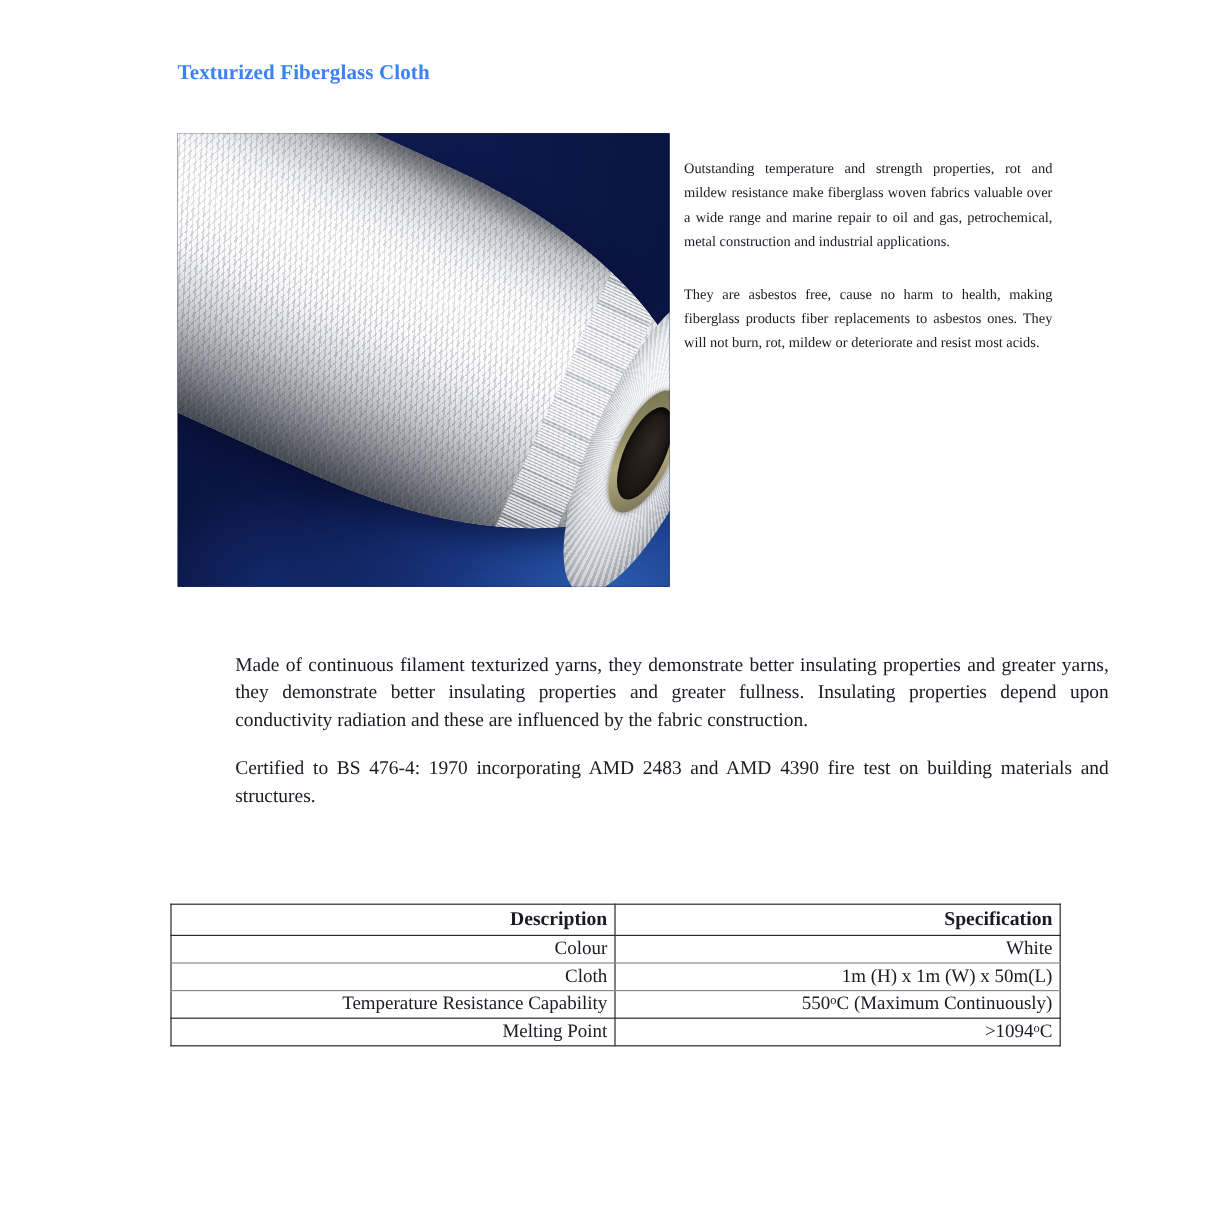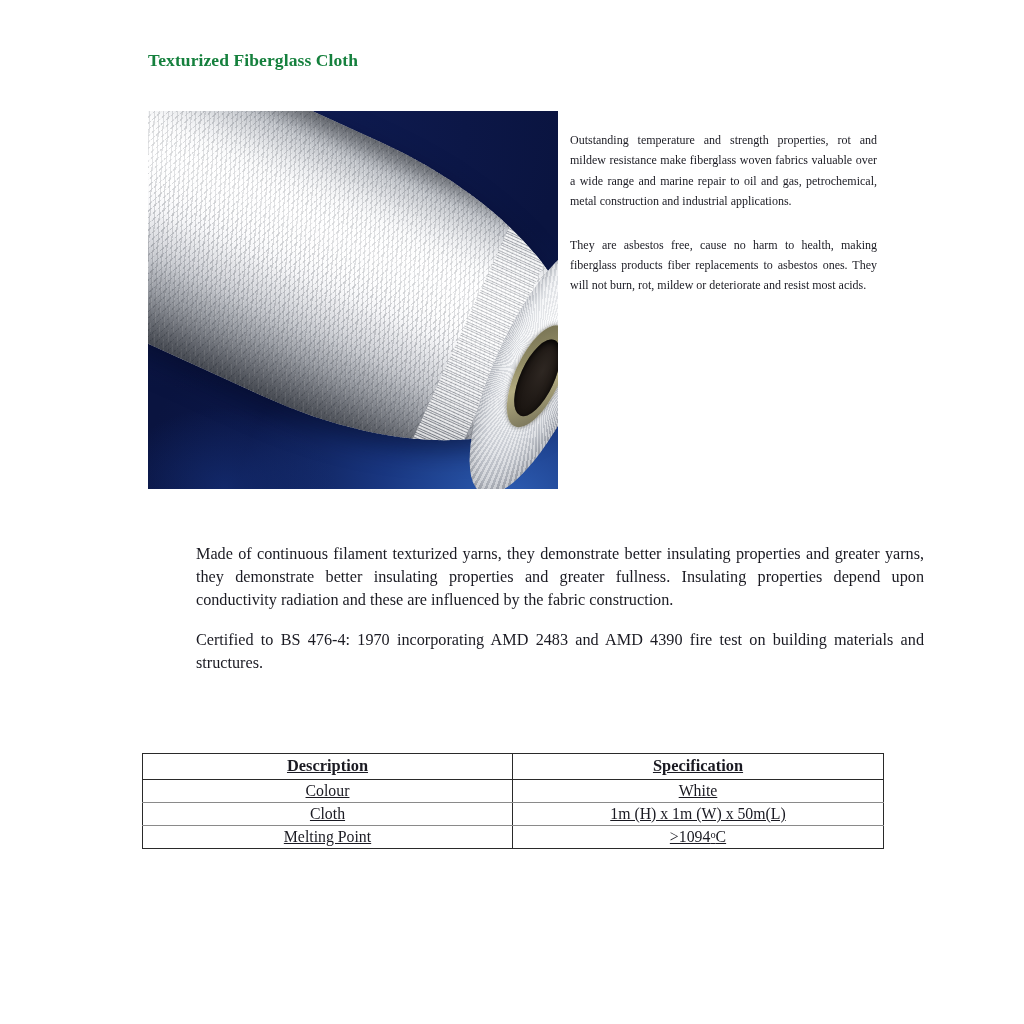--- a/index.html
+++ b/index.html
@@ -23,21 +23,21 @@
   }
 
   
   .doc-title {
     position: absolute;
     left: 148px;
     top: 50px;
     font-size: 17.5px;
     font-weight: bold;
     letter-spacing: 0.1px;
-    color: #15803d;
+    color: #3b82f6;
     white-space: nowrap;
   }
 
   
   .product-figure {
     position: absolute;
     left: 148px;
     top: 111px;
     width: 410px;
     height: 378px;
@@ -228,26 +228,25 @@
     left: 142px;
     top: 753px;
     width: 741px;
     border-collapse: collapse;
     table-layout: fixed;
     font-size: 15.8px;
   }
   .spec-table td, .spec-table th {
     border: 1px solid #2a2a2a;
     padding: 1px 6px 2px 6px;
-    text-align: center;
+    text-align: right;
     vertical-align: middle;
     height: 19px;
     line-height: 19px;
     font-weight: normal;
-    text-decoration: underline;
   }
   .spec-table thead th {
     font-weight: bold;
     font-size: 16.4px;
     padding-top: 1px;
     padding-bottom: 2px;
     height: 22px;
     line-height: 22px;
   }
   .spec-table col.c1 { width: 370px; }
@@ -314,19 +313,23 @@
     <tbody>
       <tr>
         <td>Colour</td>
         <td>White</td>
       </tr>
       <tr>
         <td>Cloth</td>
         <td>1m (H) x 1m (W) x 50m(L)</td>
       </tr>
       <tr>
+        <td>Temperature Resistance Capability</td>
+        <td><span>550</span><sup>o</sup><span>C (Maximum Continuously)</span></td>
+      </tr>
+      <tr>
         <td>Melting Point</td>
         <td><span>&gt;1094</span><sup>o</sup><span>C</span></td>
       </tr>
     </tbody>
   </table>
 
 </div>
 
 </body></html>

